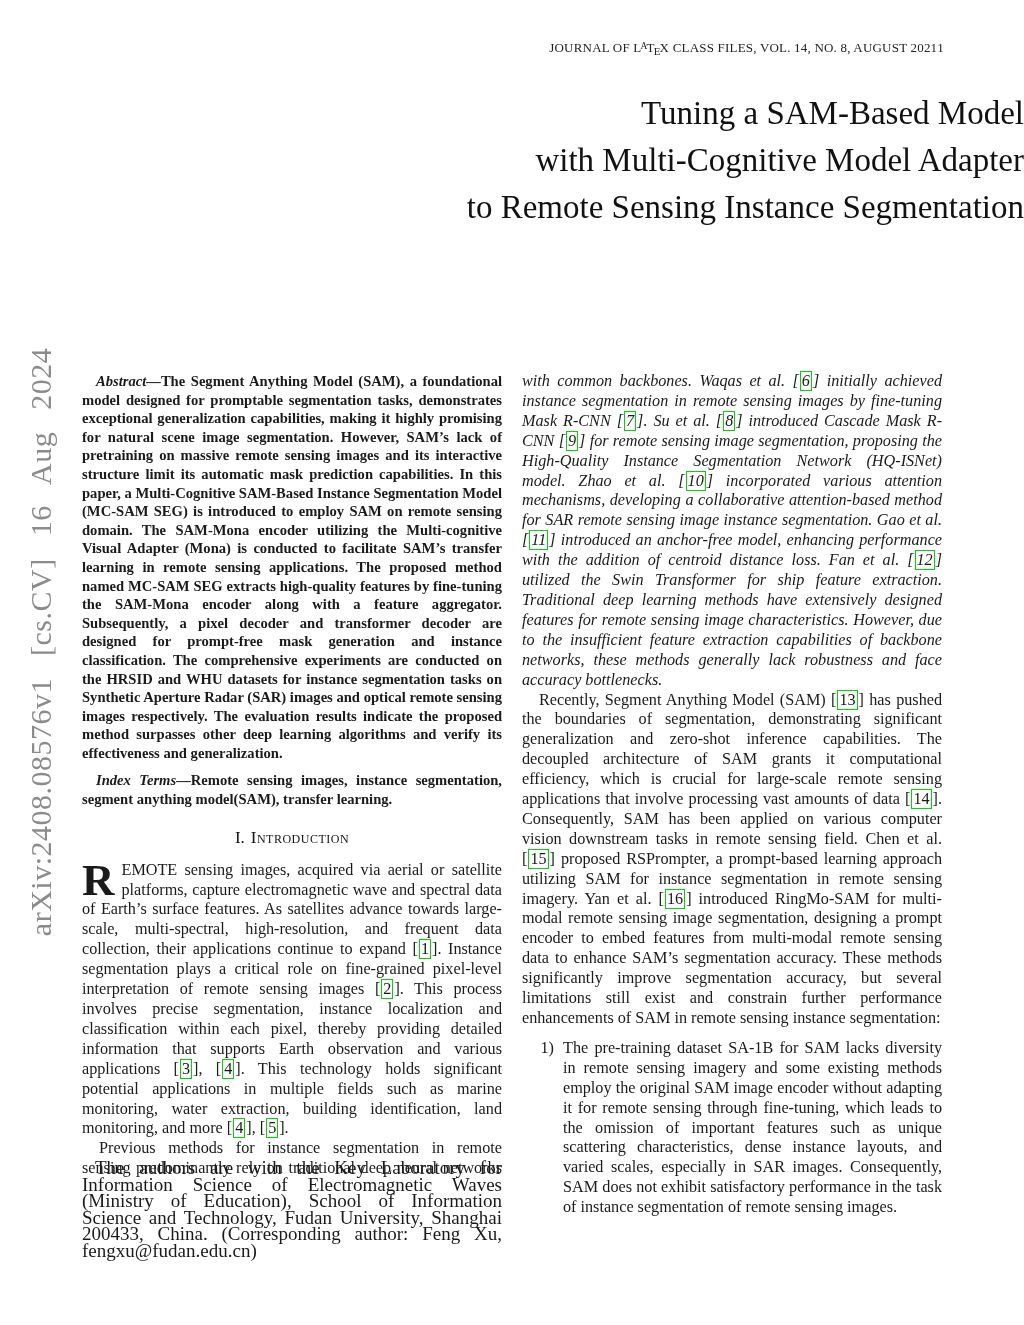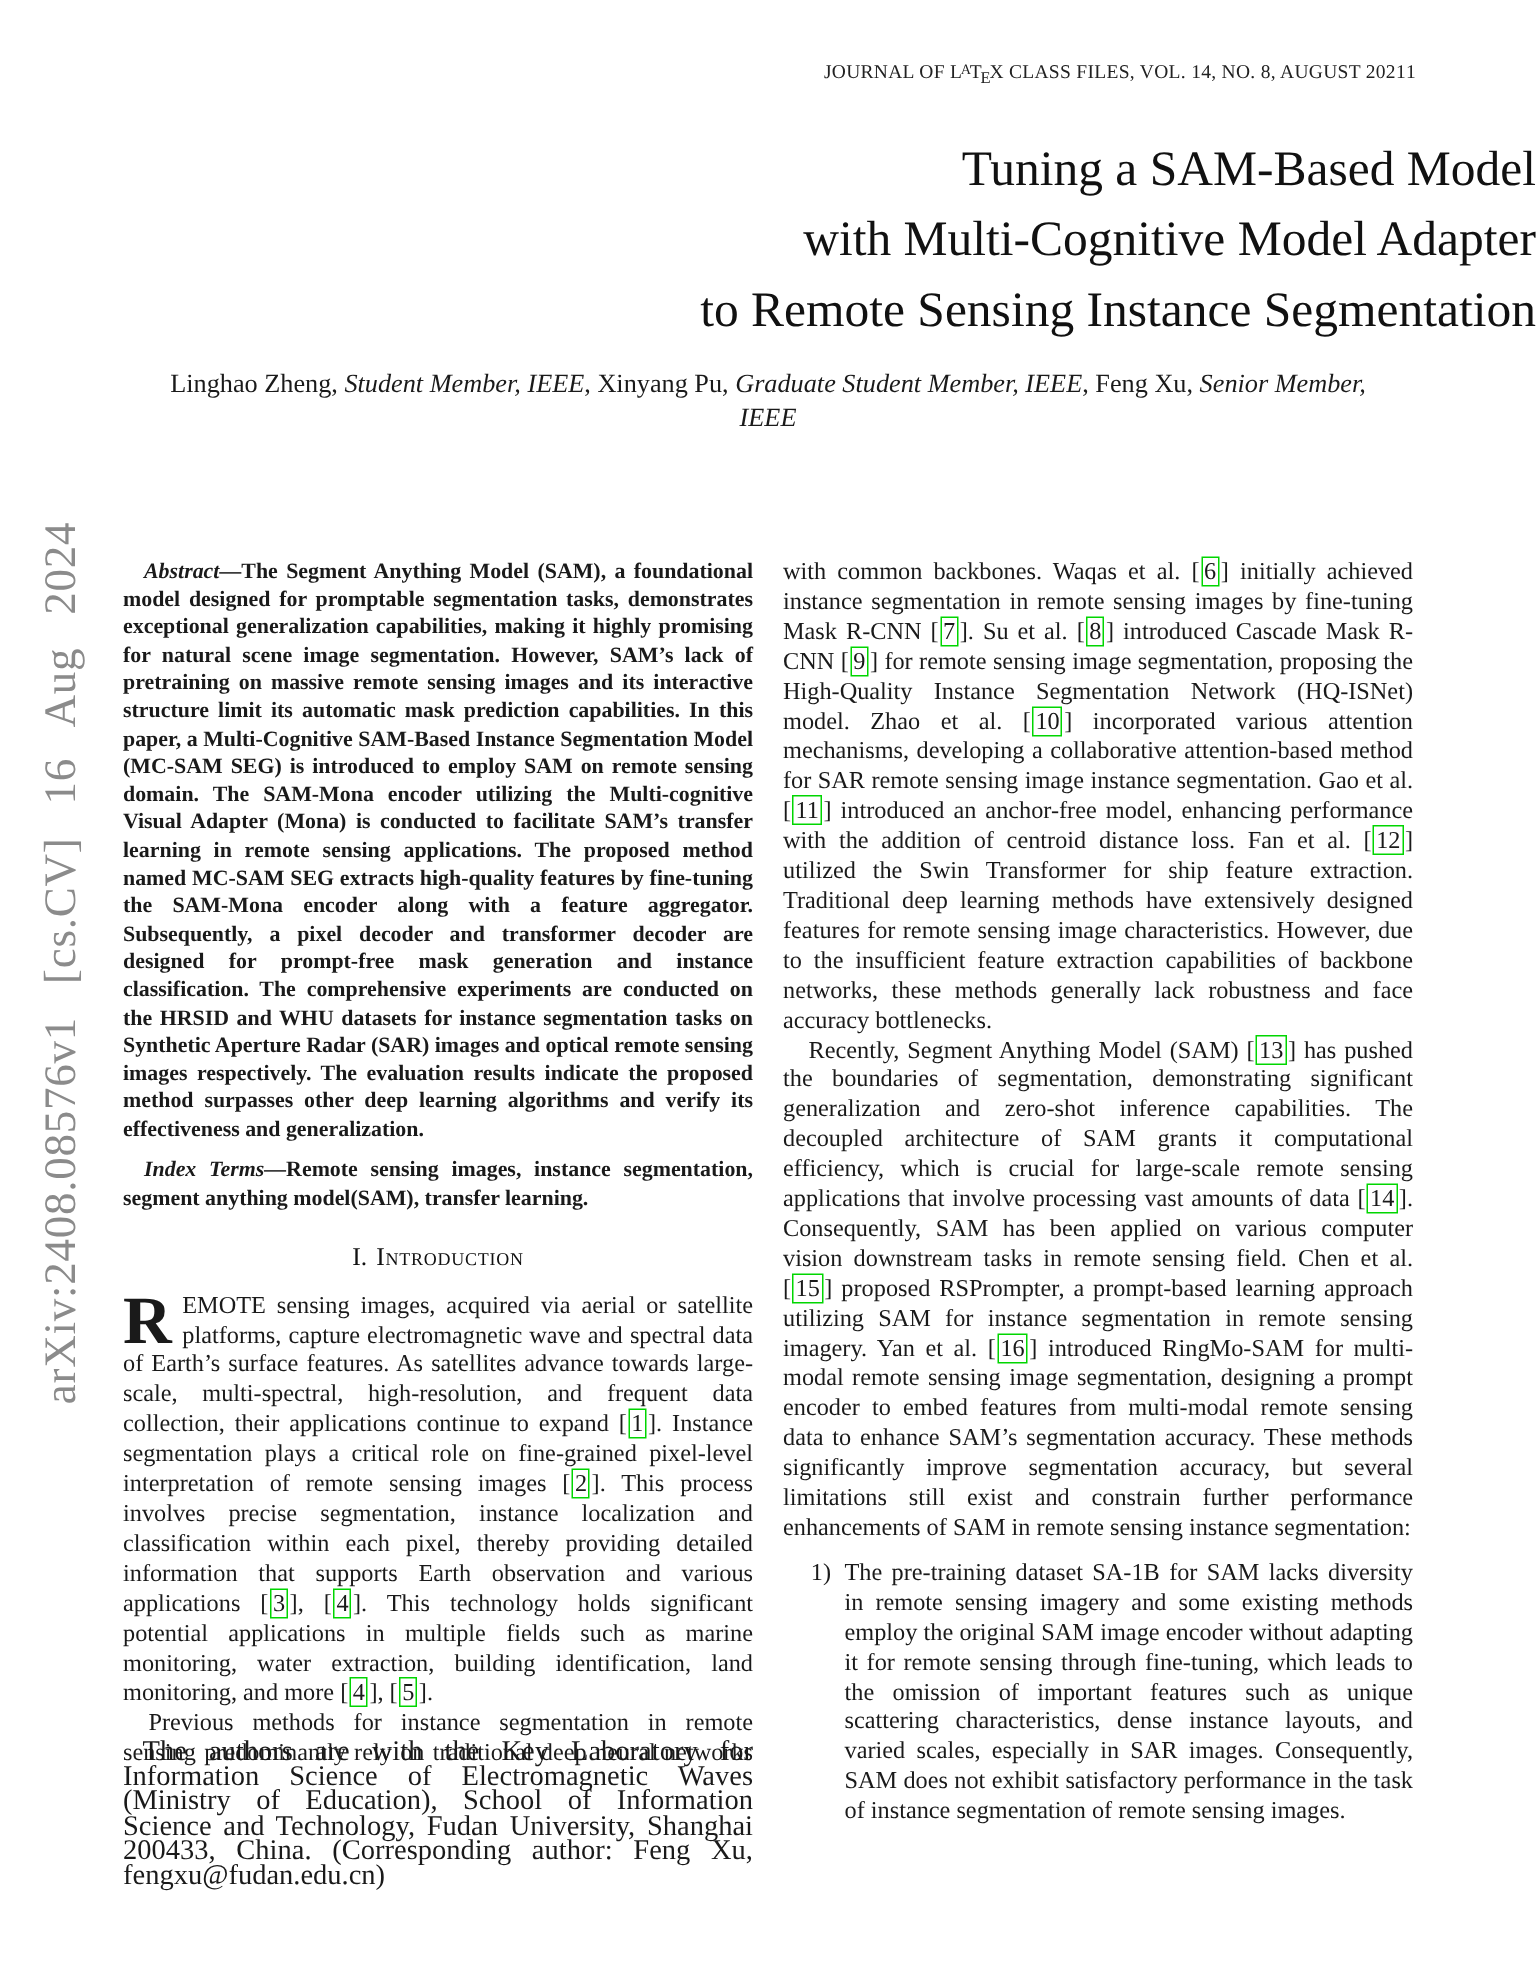--- a/index.html
+++ b/index.html
@@ -31,21 +31,21 @@
   .abstract {margin:0; font-weight:bold; font-size:14.6px; line-height:18.6px;
              text-align:justify; text-indent:14px;}
   .abstract .lead {font-style:italic;}
   .terms {margin-top:9px;}
 
   .sec {margin:19px 0 13px 0; font-weight:normal; font-size:17px; text-align:center; color:#111;}
   .sec .sc {font-variant:small-caps; margin-left:6px; letter-spacing:0.5px;}
 
   .body {margin:0; font-size:16.2px; line-height:19.9px; text-align:justify; text-indent:17px;}
   .body.first {text-indent:0;}
-  .body.noind {text-indent:0;}
+  .body.noind {text-indent:0;font-style:italic;}
   .cont {text-align-last:justify;}
 
   .dropcap {float:left; font-size:45px; line-height:35px; padding:2px 7px 0 0; font-weight:bold;}
 
   .cite {border:1.5px solid #00d600; padding:0 1px; margin:0 1px; cursor:pointer;}
 
   .list-item {display:flex; margin-top:10px; font-size:16.2px; line-height:19.9px;}
   .num {flex:0 0 41px; text-align:right; padding-right:9px; box-sizing:border-box;}
   .item-body {flex:1; text-align:justify;}
 
@@ -67,23 +67,20 @@
   </div>
 
   <div class="watermark">arXiv:2408.08576v1 [cs.CV] 16 Aug 2024</div>
 
   <div class="titleblock">
     <div>Tuning a SAM-Based Model</div>
     <div>with Multi-Cognitive Model Adapter</div>
     <div>to Remote Sensing Instance Segmentation</div>
   </div>
 
-  <div class="authors">
-    <span>Linghao Zheng, </span><span class="it">Student Member, IEEE</span><span>, </span><span>Xinyang Pu, </span><span class="it">Graduate Student Member, IEEE</span><span>, </span><span>Feng Xu, </span><span class="it">Senior Member, IEEE</span>
-  </div>
 
   <div class="col col-left">
     <p class="abstract"><span class="lead">Abstract—</span><span>The Segment Anything Model (SAM), a foundational model designed for promptable segmentation tasks, demonstrates exceptional generalization capabilities, making it highly promising for natural scene image segmentation. However, SAM’s lack of pretraining on massive remote sensing images and its interactive structure limit its automatic mask prediction capabilities. In this paper, a Multi-Cognitive SAM-Based Instance Segmentation Model (MC-SAM SEG) is introduced to employ SAM on remote sensing domain. The SAM-Mona encoder utilizing the Multi-cognitive Visual Adapter (Mona) is conducted to facilitate SAM’s transfer learning in remote sensing applications. The proposed method named MC-SAM SEG extracts high-quality features by fine-tuning the SAM-Mona encoder along with a feature aggregator. Subsequently, a pixel decoder and transformer decoder are designed for prompt-free mask generation and instance classification. The comprehensive experiments are conducted on the HRSID and WHU datasets for instance segmentation tasks on Synthetic Aperture Radar (SAR) images and optical remote sensing images respectively. The evaluation results indicate the proposed method surpasses other deep learning algorithms and verify its effectiveness and generalization.</span></p>
     <p class="abstract terms"><span class="lead">Index Terms—</span><span>Remote sensing images, instance segmentation, segment anything model(SAM), transfer learning.</span></p>
     <h2 class="sec"><span>I.</span><span class="sc">Introduction</span></h2>
     <p class="body first"><span class="dropcap">R</span>EMOTE sensing images, acquired via aerial or satellite platforms, capture electromagnetic wave and spectral data of Earth’s surface features. As satellites advance towards large-scale, multi-spectral, high-resolution, and frequent data collection, their applications continue to expand [<span class="cite">1</span>]. Instance segmentation plays a critical role on fine-grained pixel-level interpretation of remote sensing images [<span class="cite">2</span>]. This process involves precise segmentation, instance localization and classification within each pixel, thereby providing detailed information that supports Earth observation and various applications [<span class="cite">3</span>], [<span class="cite">4</span>]. This technology holds significant potential applications in multiple fields such as marine monitoring, water extraction, building identification, land monitoring, and more [<span class="cite">4</span>], [<span class="cite">5</span>].</p>
     <p class="body cont">Previous methods for instance segmentation in remote sensing predominantly rely on traditional deep neural networks</p>
   </div>
 
   <div class="footnote">The authors are with the Key Laboratory for Information Science of Electromagnetic Waves (Ministry of Education), School of Information Science and Technology, Fudan University, Shanghai 200433, China. (Corresponding author: Feng Xu, fengxu@fudan.edu.cn)</div>

